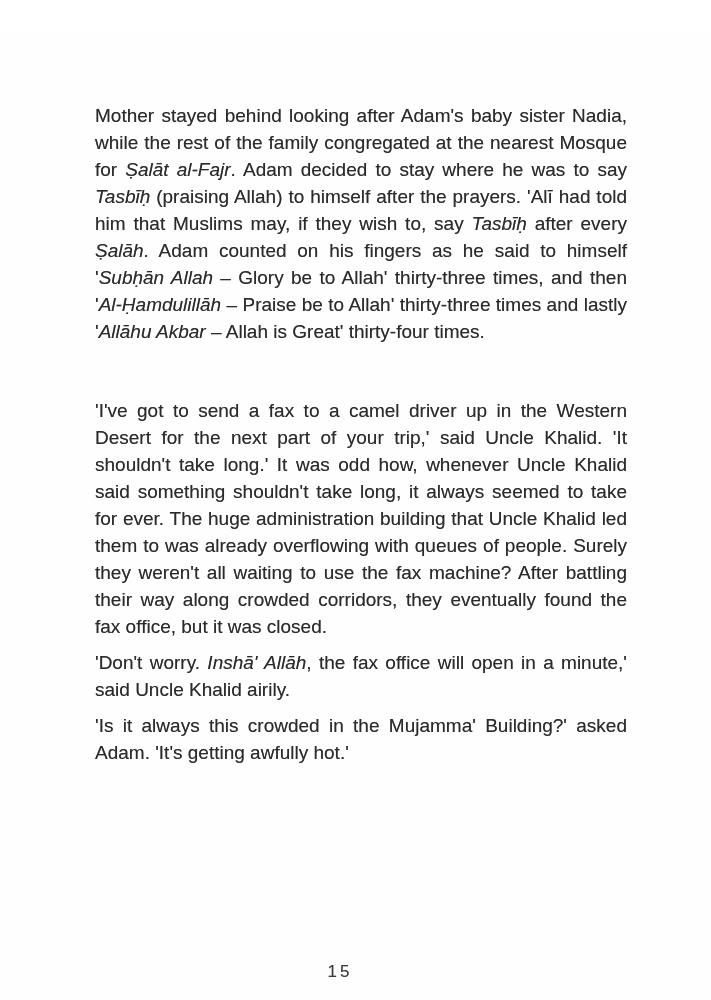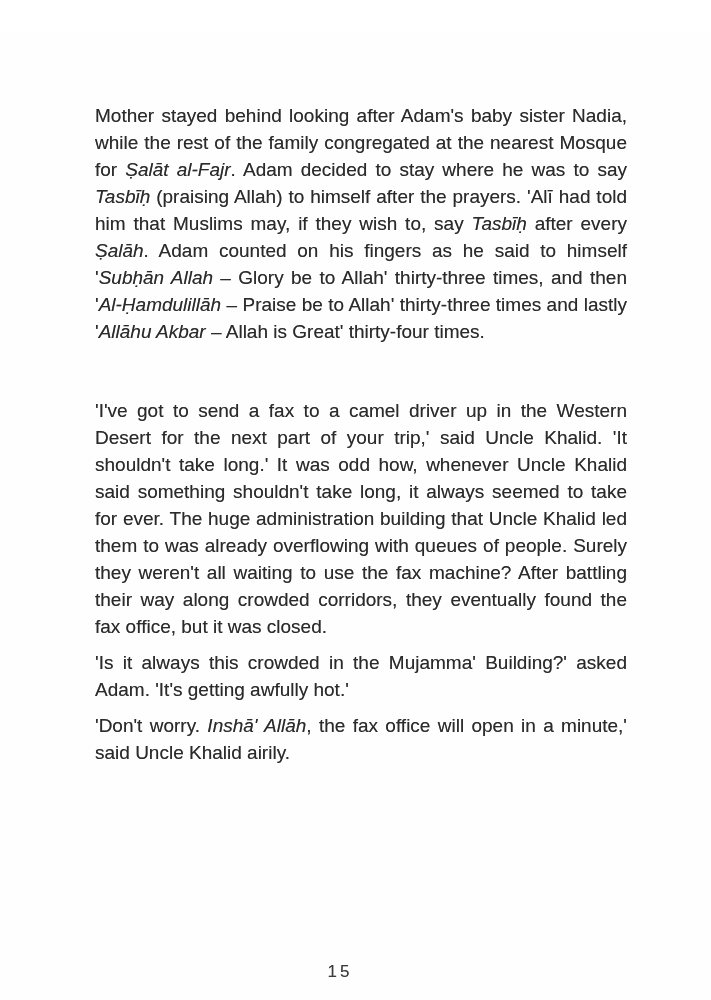--- a/index.html
+++ b/index.html
@@ -52,19 +52,19 @@
     text-shadow: 0 0 0.6px rgba(60,60,60,0.5);
   }
 </style>
 </head>
 <body>
 
 <div class="book-page">
   <main class="text-block">
       <p class="paragraph section-break-after"><span>Mother stayed behind looking after Adam's baby sister Nadia, while the rest of the family congregated at the nearest Mosque for </span><span class="italic">Ṣalāt al-Fajr</span><span>. Adam decided to stay where he was to say </span><span class="italic">Tasbīḥ</span><span> (praising Allah) to himself after the prayers. 'Alī had told him that Muslims may, if they wish to, say </span><span class="italic">Tasbīḥ</span><span> after every </span><span class="italic">Ṣalāh</span><span>. Adam counted on his fingers as he said to himself '</span><span class="italic">Subḥān Allah</span><span> – Glory be to Allah' thirty-three times, and then '</span><span class="italic">Al-Ḥamdulillāh</span><span> – Praise be to Allah' thirty-three times and lastly '</span><span class="italic">Allāhu Akbar</span><span> – Allah is Great' thirty-four times.</span></p>
       <p class="paragraph"><span>'I've got to send a fax to a camel driver up in the Western Desert for the next part of your trip,' said Uncle Khalid. 'It shouldn't take long.' It was odd how, whenever Uncle Khalid said something shouldn't take long, it always seemed to take for ever. The huge administration building that Uncle Khalid led them to was already overflowing with queues of people. Surely they weren't all waiting to use the fax machine? After battling their way along crowded corridors, they eventually found the fax office, but it was closed.</span></p>
+      <p class="paragraph"><span>'Don't worry. </span><span class="italic">Inshā' Allāh</span><span>, the fax office will open in a minute,' said Uncle Khalid airily.</span></p>
       <p class="paragraph"><span>'Is it always this crowded in the Mujamma' Building?' asked Adam. 'It's getting awfully hot.'</span></p>
-      <p class="paragraph"><span>'Don't worry. </span><span class="italic">Inshā' Allāh</span><span>, the fax office will open in a minute,' said Uncle Khalid airily.</span></p>
     </main>
   <footer class="page-footer">
     <span class="page-number">15</span>
   </footer>
 </div>
 
 </body></html>

